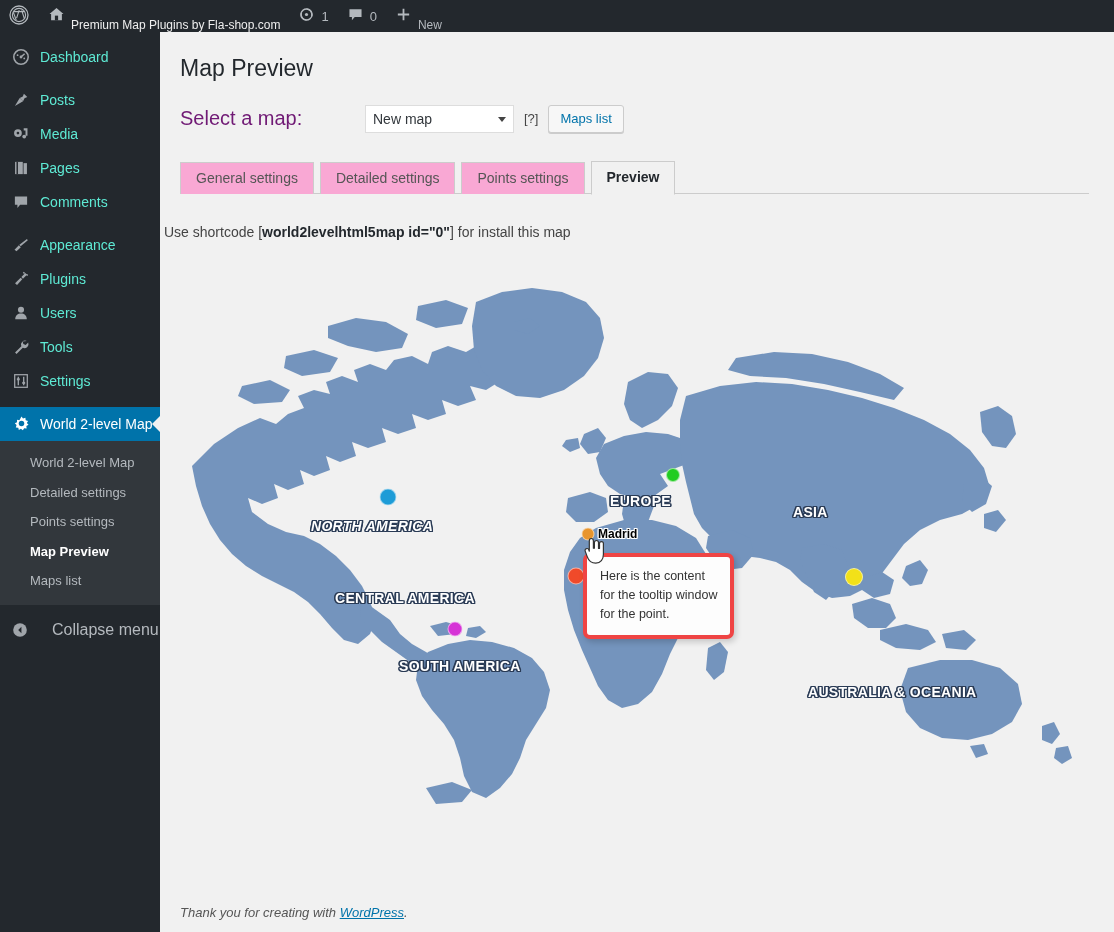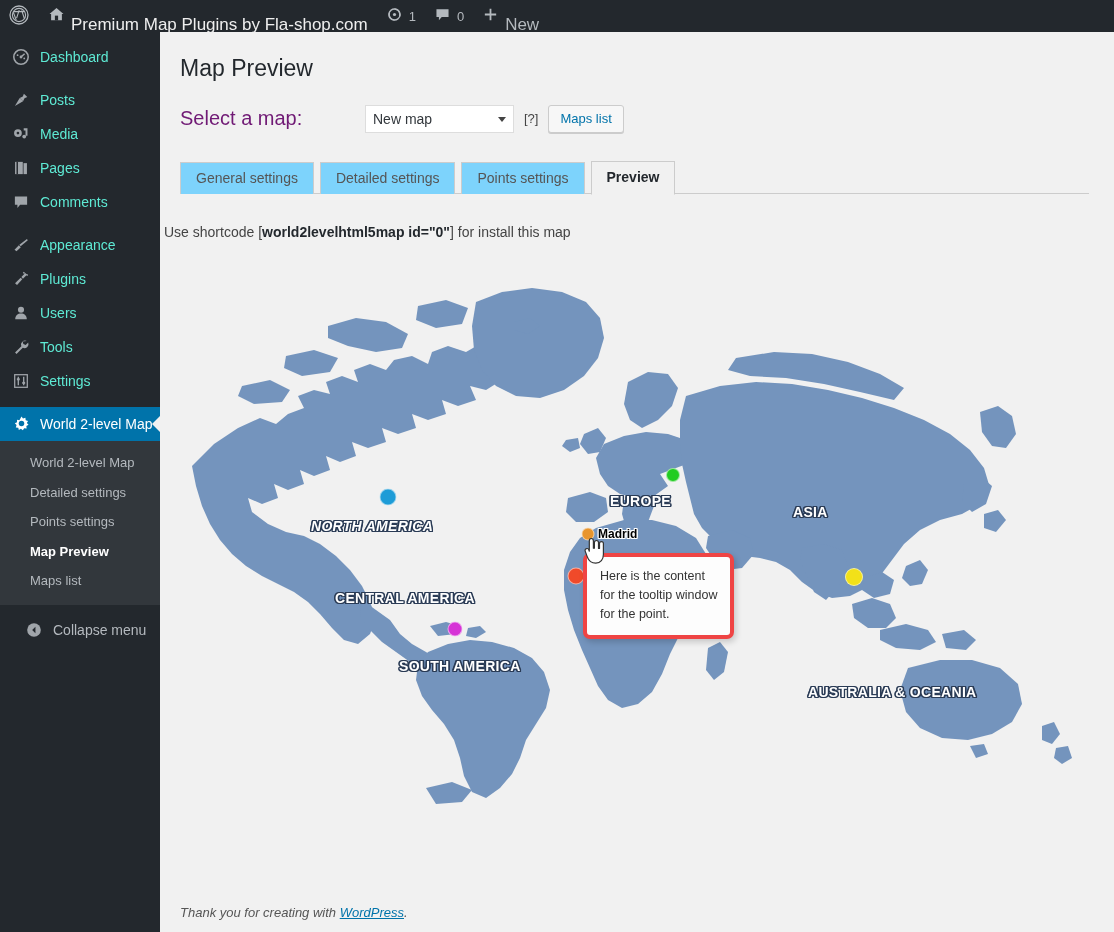--- a/index.html
+++ b/index.html
@@ -17,21 +17,21 @@
   #adminbar {
     position:absolute; top:0; left:0; width:1114px; height:32px;
     background:#23282d; color:#b4b9be;
     display:flex; align-items:center; font-size:13px;
   }
   .ab-item {
     display:flex; align-items:center; height:32px;
     padding:0 9px; gap:6px; color:#b4b9be; white-space:nowrap;
   }
   .ab-logo { padding:0 10px 0 9px; }
-  .ab-label { font-size:17px; line-height:32px;margin-top:18px; }
+  .ab-label { font-size:12px; line-height:32px;margin-top:18px; }
   .ab-count { font-size:13px; color:#b4b9be; }
   .ab-sitename .ab-label { color:#eee; }
 
   
   #sidebar {
     position:absolute; top:32px; left:0; width:160px; height:900px;
     background:#23282d; color:#eee; font-size:14px;
   }
   .menu-top { padding-top:0; }
   .menu-item {
@@ -53,22 +53,22 @@
     border-right:8px solid #f1f1f1;
   }
   .submenu { background:#32373c; padding:7px 0 9px 0; }
   .submenu-item {
     display:block; padding:6px 0 6px 30px;
     font-size:13px; color:#b4b9be; line-height:1.35;
   }
   .submenu-item.current { color:#fff; font-weight:bold; }
   .collapse-wrap { margin-top:8px; border-top:0; }
   .collapse {
-    display:flex; align-items:center; gap:9px;
-    height:34px; padding-left:24px; color:#b4b9be; font-size:14px;
+    display:flex; align-items:center; gap:22px;
+    height:34px; padding-left:10px; color:#b4b9be; font-size:16px;
   }
   .sidebar-icon { width:20px; height:20px; display:inline-flex; align-items:center; justify-content:center; flex:0 0 20px; }
   .sidebar-icon svg { display:block; }
 
   
   #content {
     position:absolute; top:32px; left:160px;
     width:954px; height:900px; background:#f1f1f1;
     overflow:hidden;
   }
@@ -110,21 +110,21 @@
     position:relative; margin:26px 0 0 0; padding-left:20px;
     height:34px; display:flex; align-items:flex-end; gap:6px;
   }
   .tabs:after {
     content:""; position:absolute; left:20px; right:25px; bottom:0;
     height:1px; background:#ccc;
   }
   .tab {
     position:relative; z-index:2;
     padding:7px 15px 7px 15px; font-size:14px; line-height:1.2;
-    background:#7dd3fc; border:1px solid #ccc; border-bottom:none;
+    background:#f9a8d4; border:1px solid #ccc; border-bottom:none;
     color:#555; cursor:pointer;
     border-radius:0;
   }
   .tab.active {
     background:#f1f1f1; color:#23282d; font-weight:bold;
     border-bottom:1px solid #f1f1f1; margin-bottom:-1px;
     padding-bottom:8px;
   }
 
   .shortcode-line {

